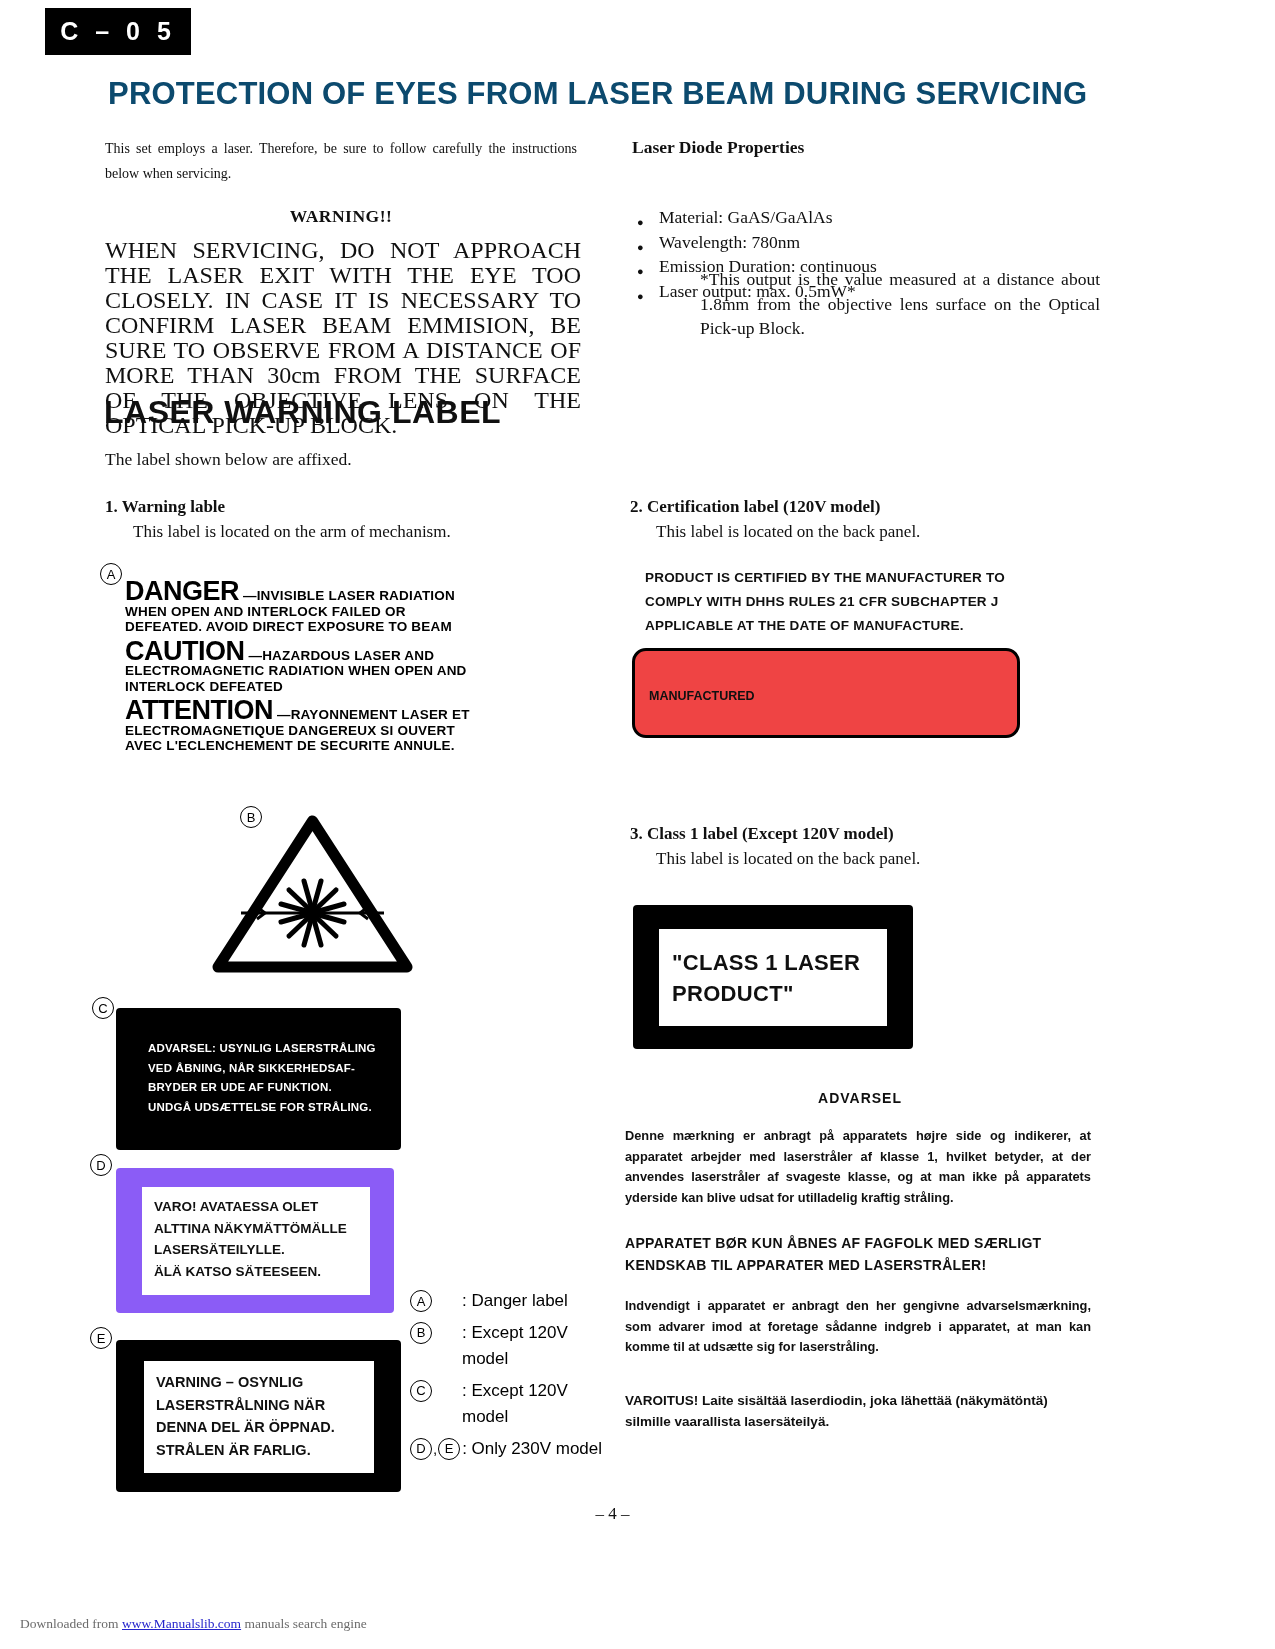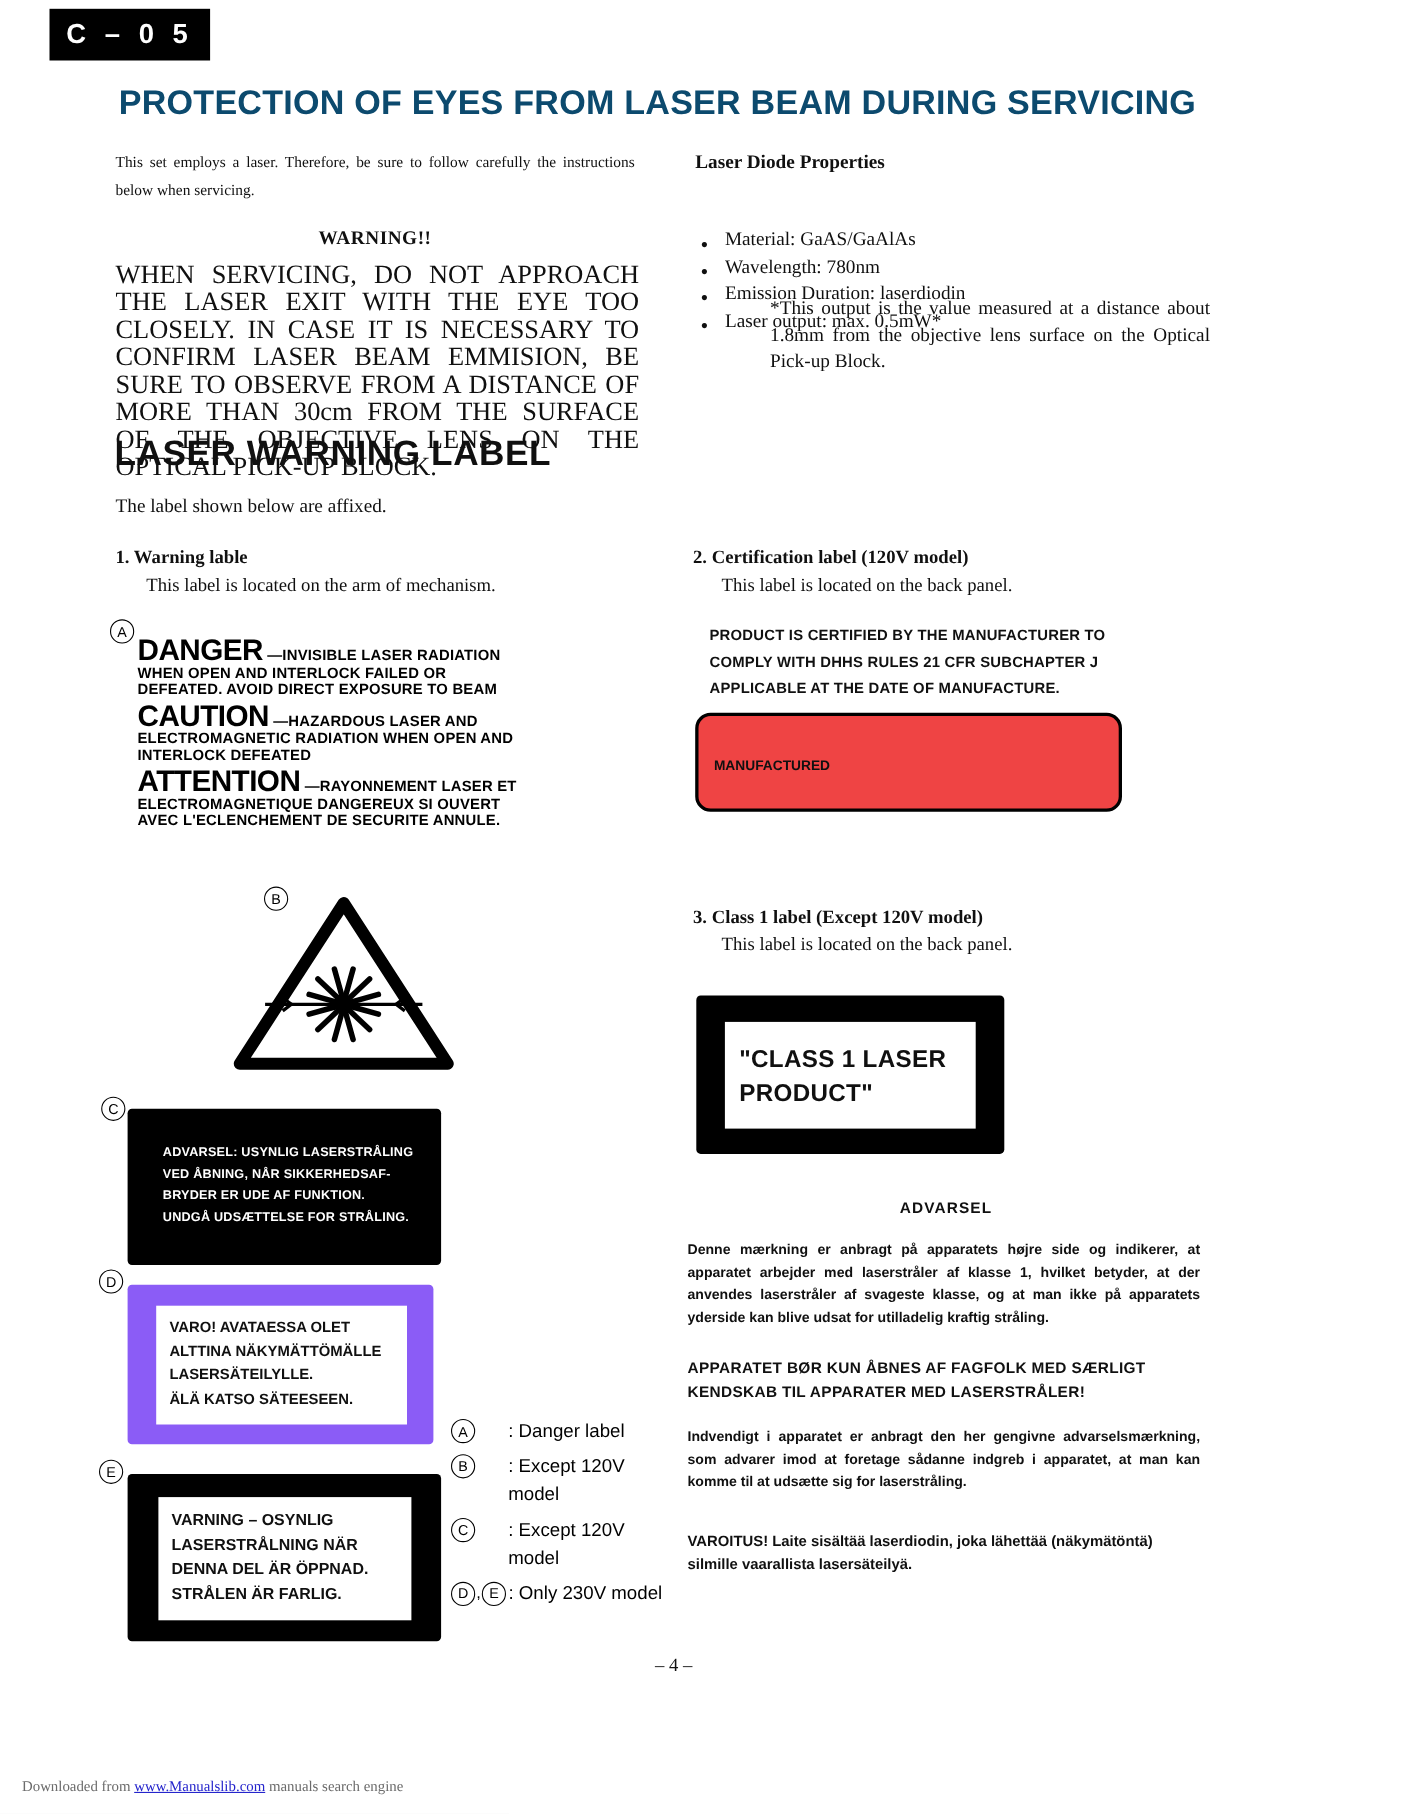--- a/index.html
+++ b/index.html
@@ -117,21 +117,21 @@
   <h1 class="abs doc-title">PROTECTION OF EYES FROM LASER BEAM DURING SERVICING</h1>
 
   <p class="abs intro-para">This set employs a laser. Therefore, be sure to follow carefully the instructions below when servicing.</p>
   <div class="abs warning-heading">WARNING!!</div>
   <p class="abs warning-body">WHEN SERVICING, DO NOT APPROACH THE LASER EXIT WITH THE EYE TOO CLOSELY. IN CASE IT IS NECESSARY TO CONFIRM LASER BEAM EMMISION, BE SURE TO OBSERVE FROM A DISTANCE OF MORE THAN 30cm FROM THE SURFACE OF THE OBJECTIVE LENS ON THE OPTICAL PICK-UP BLOCK.</p>
 
   <div class="abs diode-heading">Laser Diode Properties</div>
   <div class="abs diode-list">
     <div class="diode-item">Material: GaAS/GaAlAs</div>
     <div class="diode-item">Wavelength: 780nm</div>
-    <div class="diode-item">Emission Duration: laserdiodin</div>
+    <div class="diode-item">Emission Duration: continuous</div>
     <div class="diode-item">Laser output: max. 0.5mW*</div>
   </div>
   <p class="abs diode-note">*This output is the value measured at a distance about 1.8mm from the objective lens surface on the Optical Pick-up Block.</p>
 
   <h2 class="abs section-heading">LASER WARNING LABEL</h2>
   <div class="abs section-sub">The label shown below are affixed.</div>
 
   <div class="abs item-heading item1-heading">1. Warning lable</div>
   <div class="abs item-body item1-body">This label is located on the arm of mechanism.</div>
 

